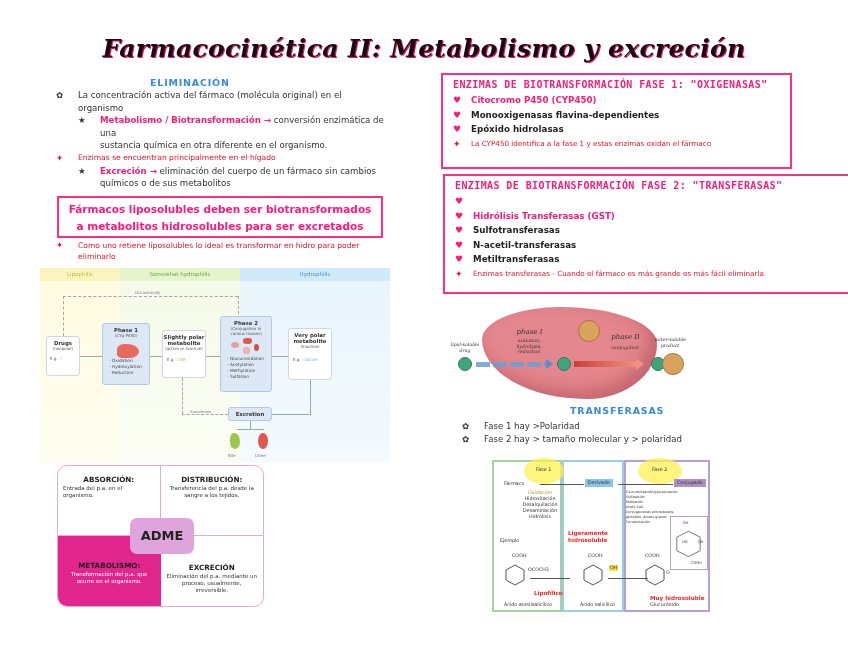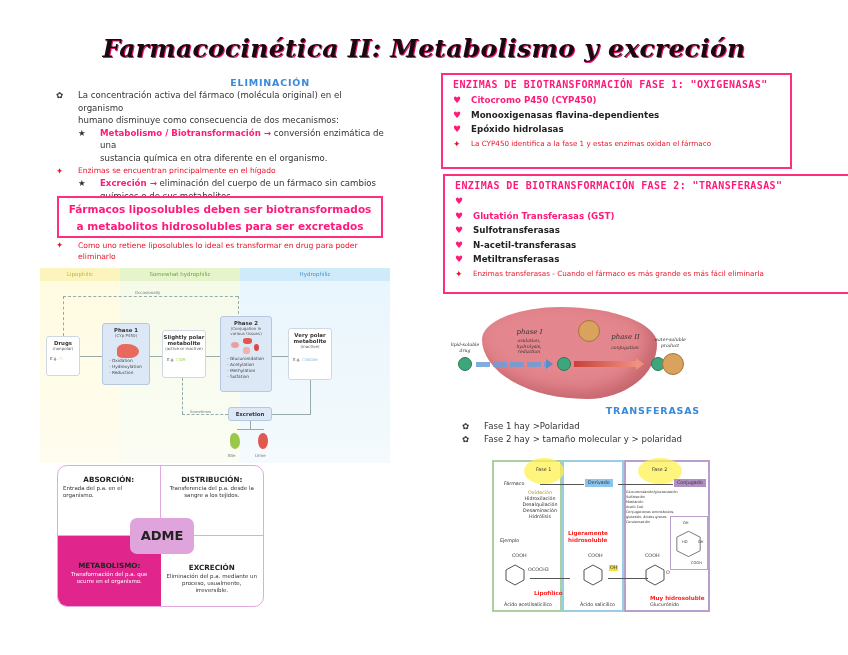--- a/index.html
+++ b/index.html
@@ -9,21 +9,21 @@
 
   .title {
     left: 0; top: 34px; width: 848px; text-align: center;
     font-family: "DejaVu Serif", serif; font-style: italic; font-weight: bold;
     font-size: 25px; color: #1a0a10; letter-spacing: 0.3px;
     text-shadow: 1px 1px 0 #e8156f;
   }
 
   .section-h {
     font-family: "DejaVu Sans", sans-serif; font-weight: bold;
-    font-size: 9.5px; color: #3a8ad8; letter-spacing: 0.8px; text-align: right;
+    font-size: 9.5px; color: #3a8ad8; letter-spacing: 0.8px; text-align: left;
   }
 
   .txt { font-size: 8.6px; line-height: 12.6px; color: #333; }
   .row { display: flex; }
   .row .b { flex: 0 0 22px; text-align: left; }
   .row .t { flex: 1; }
   .pink { color: #ff1a7a; font-weight: bold; }
   .red { color: #e8152a; }
   .redsmall { color: #e8152a; font-size: 7.6px; }
 
@@ -94,21 +94,20 @@
 
 <div class="abs title">Farmacocinética II: Metabolismo y excreción</div>
 
 <div class="abs section-h" style="left:150px; top:77px; width:160px;">ELIMINACIÓN</div>
 
 <div class="abs txt" style="left:56px; top:89px; width:330px;">
   <div class="row">
     <span class="b">✿</span>
     <span class="t">
       <span>La concentración activa del fármaco (molécula original) en el organismo</span><br>
-      <span>humano disminuye como consecuencia de dos mecanismos:</span>
     </span>
   </div>
   <div class="row" style="padding-left:22px;">
     <span class="b">★</span>
     <span class="t">
       <span class="pink">Metabolismo / Biotransformación →</span>
       <span>conversión enzimática de una</span><br>
       <span>sustancia química en otra diferente en el organismo.</span>
     </span>
   </div>
@@ -127,21 +126,21 @@
 </div>
 
 <div class="abs callout">
   <div>Fármacos liposolubles deben ser biotransformados</div>
   <div>a metabolitos hidrosolubles para ser excretados</div>
 </div>
 
 <div class="abs txt row" style="left:56px; top:240px; width:330px; line-height:11px;">
   <span class="b red">✦</span>
   <span class="t redsmall">
-    <span>Como uno retiene liposolubles lo ideal es transformar en drug para poder</span><br>
+    <span>Como uno retiene liposolubles lo ideal es transformar en hidro para poder</span><br>
     <span>eliminarlo</span>
   </span>
 </div>
 
 <div class="abs box" style="left:441px; top:73px; width:351px; height:96px;">
   <div class="box-h">ENZIMAS DE BIOTRANSFORMACIÓN FASE 1: "OXIGENASAS"</div>
   <div class="li pinktext">
       <span class="b">♥</span>
       <span class="t">Citocromo P450 (CYP450)</span>
     </div>
@@ -159,21 +158,21 @@
     </div>
 </div>
 
 <div class="abs box" style="left:443px; top:174px; width:421px; height:120px;">
   <div class="box-h">ENZIMAS DE BIOTRANSFORMACIÓN FASE 2: "TRANSFERASAS"</div>
   <div class="li pinktext">
       <span class="b">♥</span>
     </div>
   <div class="li pinktext">
       <span class="b">♥</span>
-      <span class="t">Glutatión Transferasas (GST)</span>
+      <span class="t">Hidrólisis Transferasas (GST)</span>
     </div>
   <div class="li">
       <span class="b">♥</span>
       <span class="t">Sulfotransferasas</span>
     </div>
   <div class="li">
       <span class="b">♥</span>
       <span class="t">N-acetil-transferasas</span>
     </div>
   <div class="li">

